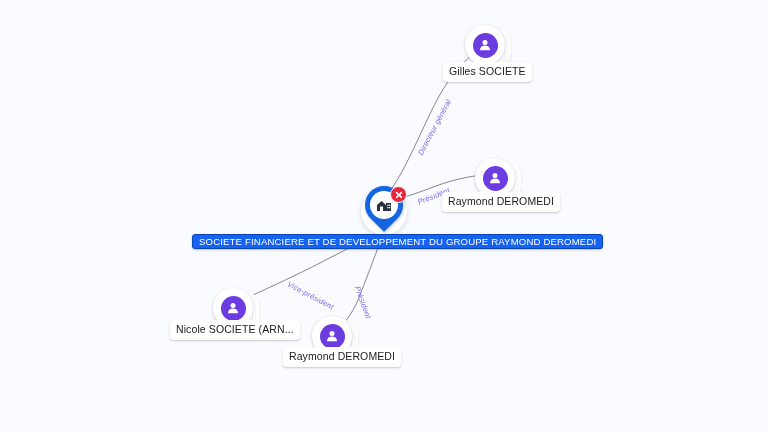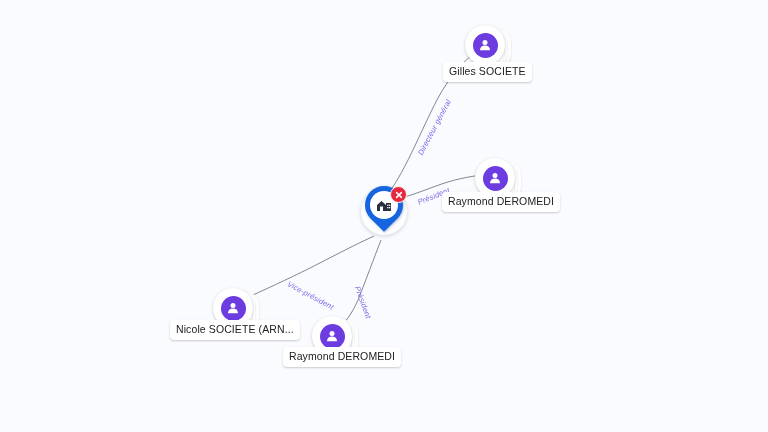--- a/index.html
+++ b/index.html
@@ -248,14 +248,15 @@
         <rect x="13" y="9" width="1.3" height="1.3" fill="#ffffff"></rect>
       </svg>
     </div>
     <div class="pin-badge">
       <svg width="8" height="8" viewBox="0 0 8 8">
         <path d="M1.6 1.6 L6.4 6.4 M6.4 1.6 L1.6 6.4" stroke="#ffffff" stroke-width="1.5" stroke-linecap="round"></path>
       </svg>
     </div>
   </div>
 
+  <div id="company-label">SOCIETE FINANCIERE ET DE DEVELOPPEMENT DU GROUPE RAYMOND DEROMEDI</div>
 
 </div>
 
 </body></html>

